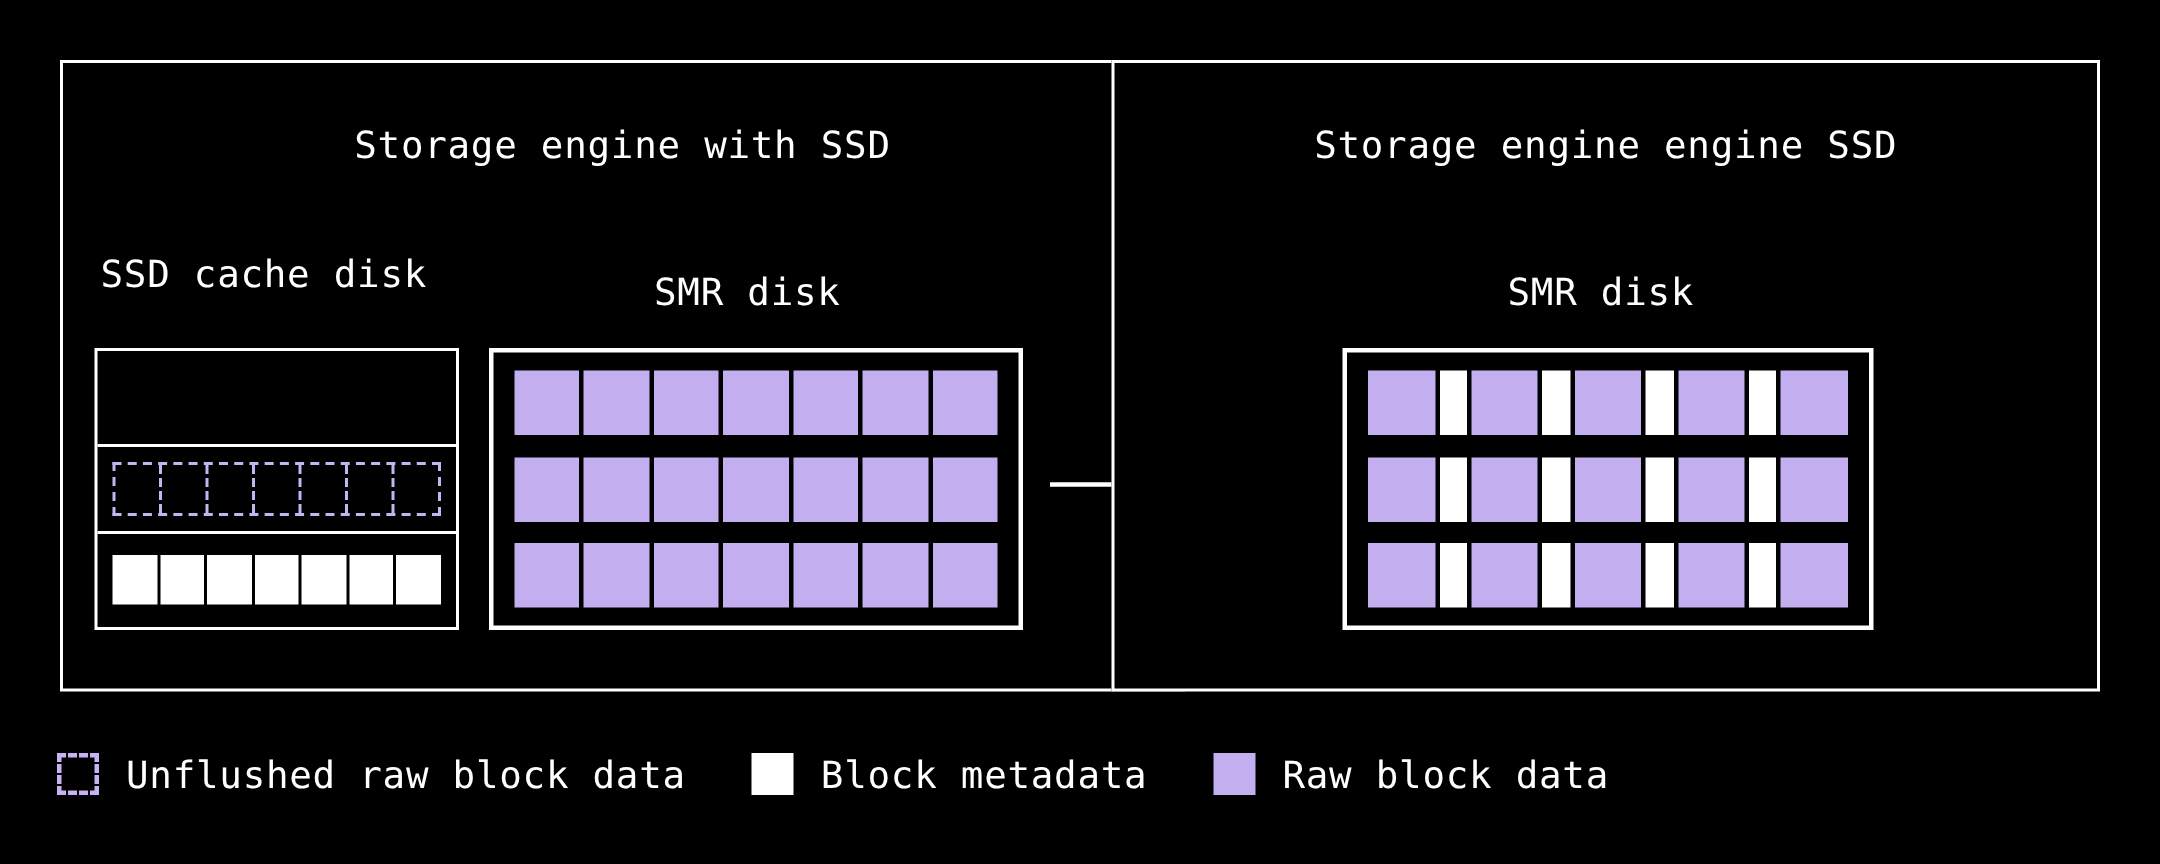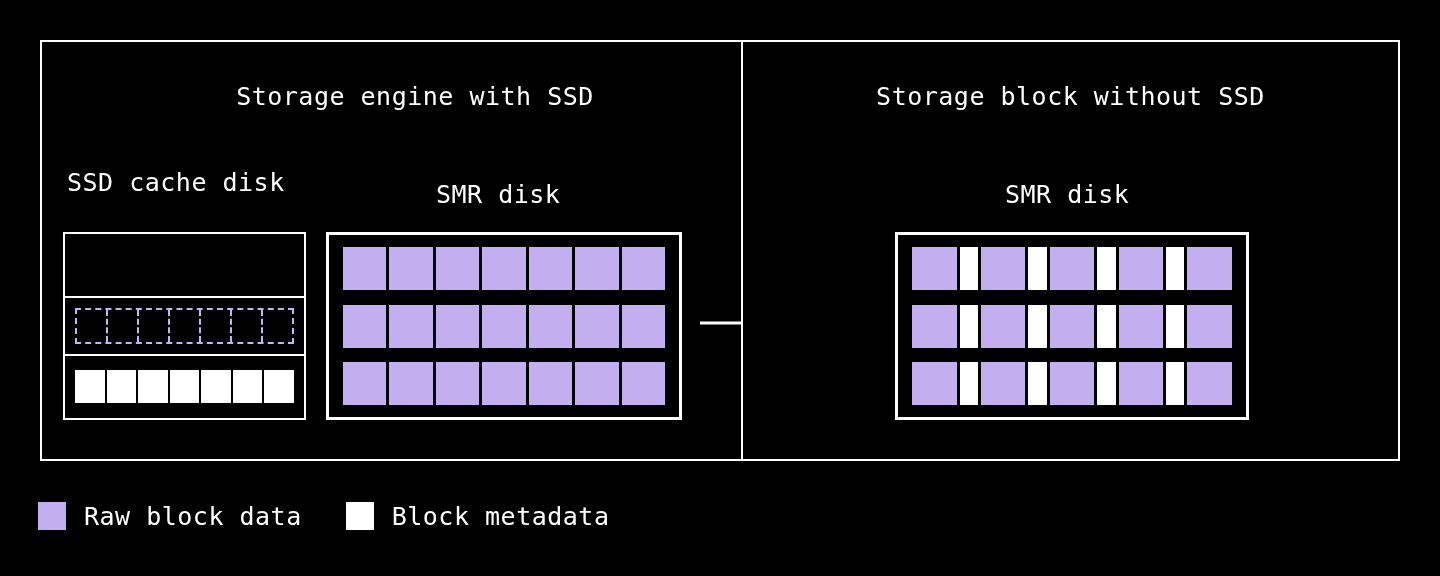--- a/index.html
+++ b/index.html
@@ -264,21 +264,21 @@
     </div>
   </div>
 
   <svg id="flow-arrow" viewBox="0 0 144 18">
     <line x1="0" y1="9" x2="128" y2="9" stroke="#ffffff" stroke-width="3"></line>
     <polygon points="126,0 144,9 126,18" fill="#ffffff"></polygon>
   </svg>
 
   <div class="panel" id="panel-right">
 
-    <div class="panel-title">Storage block without SSD</div>
+    <div class="panel-title">Storage engine engine SSD</div>
 
     <div class="disk-label" id="smr-label-right">SMR disk</div>
 
     <div class="smr-box" id="smr-box-right">
       <div class="smr-row">
         <div class="blk blk-raw"></div>
         <div class="blk blk-meta"></div>
         <div class="blk blk-raw"></div>
         <div class="blk blk-meta"></div>
         <div class="blk blk-raw"></div>
@@ -307,25 +307,29 @@
         <div class="blk blk-meta"></div>
         <div class="blk blk-raw"></div>
         <div class="blk blk-meta"></div>
         <div class="blk blk-raw"></div>
       </div>
     </div>
   </div>
 
   <div id="legend">
 
+    <div class="legend-item">
+      <span class="legend-swatch sw-dashed"></span>
+      <span class="legend-text">Unflushed raw block data</span>
+    </div>
+
+    <div class="legend-item">
+      <span class="legend-swatch sw-white"></span>
+      <span class="legend-text">Block metadata</span>
+    </div>
 
     <div class="legend-item">
       <span class="legend-swatch sw-purple"></span>
       <span class="legend-text">Raw block data</span>
     </div>
-
-    <div class="legend-item">
-      <span class="legend-swatch sw-white"></span>
-      <span class="legend-text">Block metadata</span>
-    </div>
   </div>
 
 </div>
 
 </body></html>

